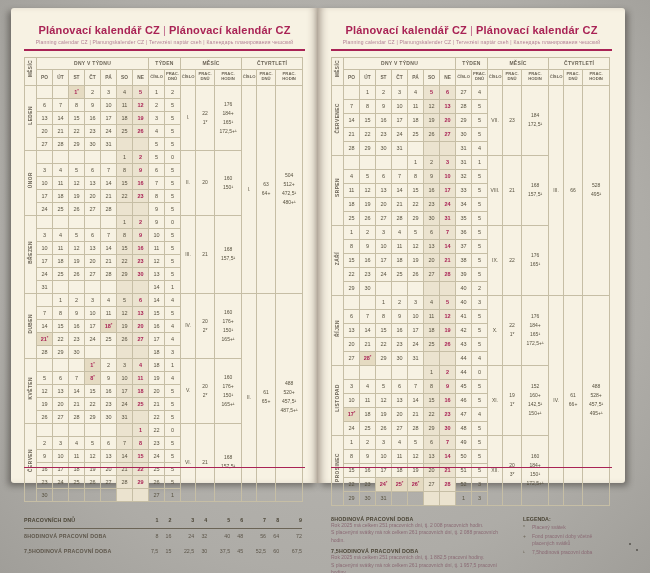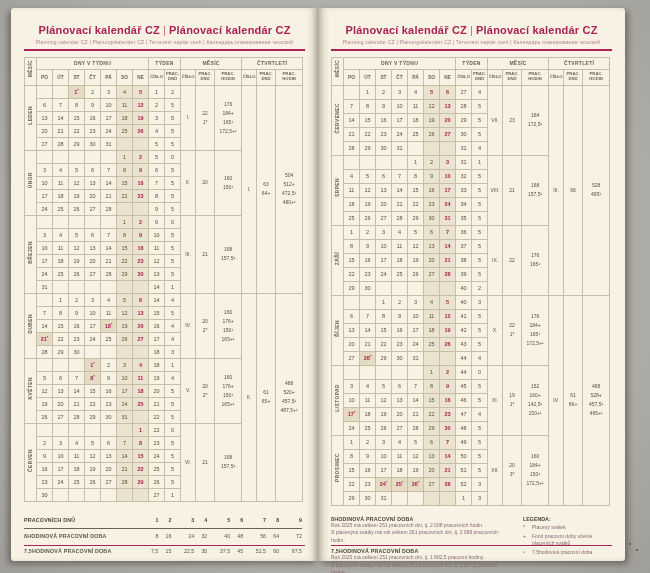--- a/index.html
+++ b/index.html
@@ -4,21 +4,21 @@
 <style>
   html,body{margin:0;padding:0;}
   body{
     width:650px;height:573px;overflow:hidden;
     background:radial-gradient(ellipse at 50% 45%, #bcbab5 0%, #aeaca7 70%, #a09e99 100%);
     font-family:"Liberation Sans", sans-serif;
     position:relative;
   }
   .spread{position:absolute;left:11px;top:8px;display:flex;}
   .page{
-    width:307px;height:553px;background:#f7f2e3;position:relative;
+    width:307px;height:475px;background:#f7f2e3;position:relative;
     box-sizing:border-box;padding:10px 13px;
   }
   .page.left{
     border-radius:3px 0 0 3px;
     box-shadow:-3px 3px 6px rgba(40,35,30,.45), inset -7px 0 9px -5px rgba(70,50,40,.5);
   }
   .page.right{
     border-radius:0 3px 3px 0;
     box-shadow:3px 3px 6px rgba(40,35,30,.45), inset 7px 0 9px -5px rgba(70,50,40,.5);
   }

